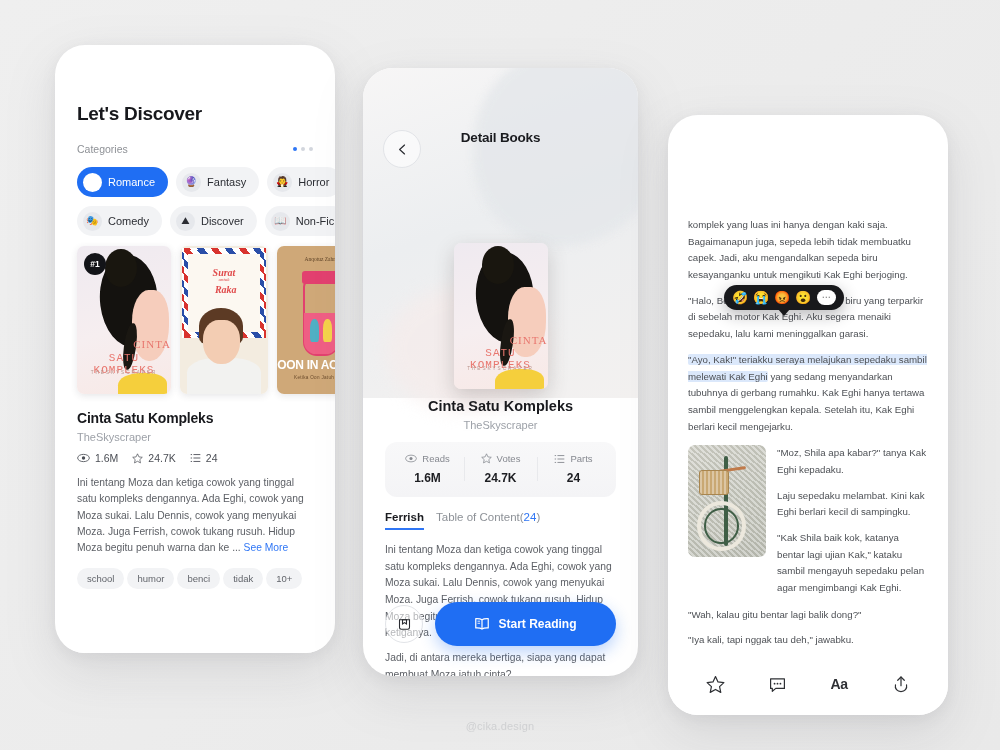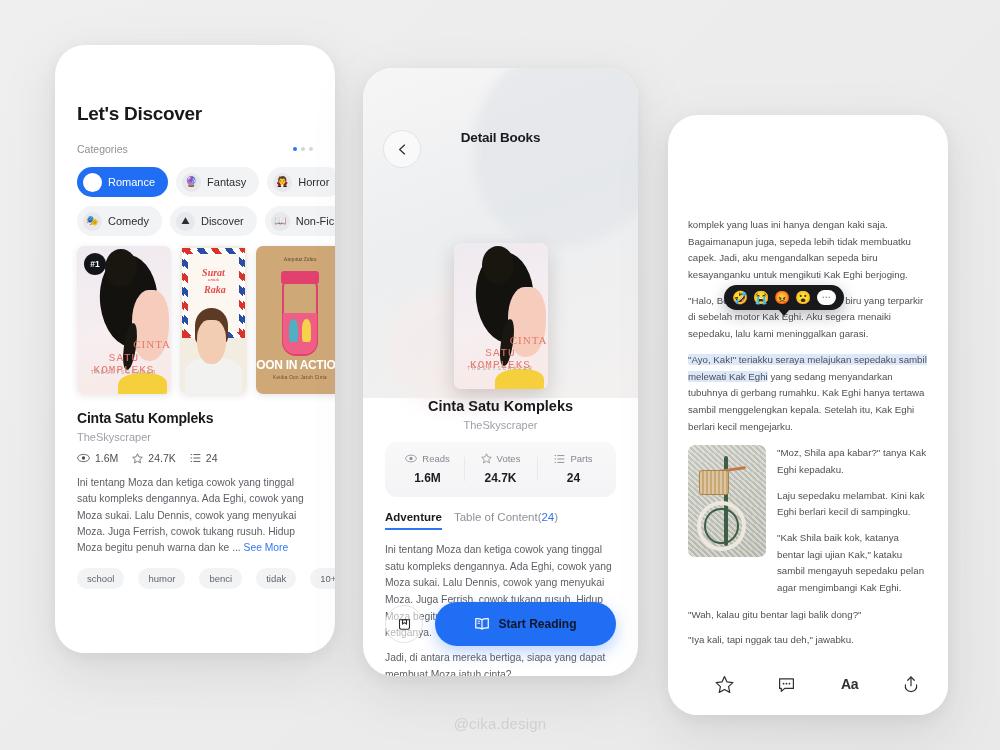--- a/index.html
+++ b/index.html
@@ -62,21 +62,21 @@
   }
   .chip.active .chip-ic { background: #fff; }
 
   
   .covers { display: flex; gap: 9px; margin-top: 10px; }
   .cover {
     position: relative; width: 94px; height: 148px;
     border-radius: 7px; overflow: hidden; flex: none;
     box-shadow: 0 2px 7px rgba(60,60,70,.12);
   }
-  .cover.c2 { width: 67px; }
+  .cover.c2 { width: 88px; }
   .cover.c3 { width: 88px; }
   .badge1 {
     position: absolute; left: 7px; top: 7px; z-index: 4;
     width: 22px; height: 22px; border-radius: 50%;
     background: #131418; color: #fff; font-size: 8.5px;
     font-weight: bold; display: flex; align-items: center; justify-content: center;
   }
   
   .art1 { position: absolute; inset: 0; background: linear-gradient(165deg,#efeaf0 0%,#f6eef0 55%,#f8e9e6 100%); }
   .art1 .hair {
@@ -182,21 +182,21 @@
     position: absolute; left: 0; right: 0; top: 87%; text-align: center;
     color: #6b4b2c; font-size: 4.6px; letter-spacing: .3px;
   }
 
   .bk-title { font-size: 14px; font-weight: bold; color: #17181c; margin-top: 16px; letter-spacing: -.2px; }
   .bk-author { font-size: 11px; color: #9da1a8; margin-top: 5px; }
   .bk-stats { display: flex; align-items: center; gap: 14px; margin-top: 9px; }
   .bk-stat { display: flex; align-items: center; gap: 5px; font-size: 10.5px; color: #4b4e55; }
   .bk-desc { font-size: 10.3px; line-height: 1.58; color: #5d6066; margin-top: 11px; }
   .more { color: #2f76f5; }
-  .taglist { display: flex; gap: 14px; margin-top: 12px; flex-wrap: nowrap; }
+  .taglist { display: flex; gap: 3px; margin-top: 12px; flex-wrap: nowrap; }
   .tag {
     background: #f2f3f5; border-radius: 12px; padding: 5px 10px;
     font-size: 9.5px; color: #62656b; white-space: nowrap;
   }
   .navbar {
     position: absolute; left: 0; right: 0; bottom: 0; height: 66px;
     background: #fff; display: flex; align-items: center;
     justify-content: space-around; padding: 0 14px;
   }
 
@@ -256,21 +256,21 @@
   .tab.active { color: #1a1b1f; font-weight: bold; border-bottom: 2px solid #2f76f5; }
   .toc-num { color: #2f76f5; }
   .p2-syn { font-size: 10.3px; line-height: 1.62; color: #5d6066; margin-top: 12px; }
   .p2-syn p + p { margin-top: 8px; }
   .p2-actions {
     position: absolute; left: 22px; right: 22px; bottom: 30px;
     display: flex; align-items: center; gap: 12px;
   }
   .startbtn {
     flex: 1; height: 44px; border-radius: 24px; background: #1f6ef3;
-    color: #0f172a; font-size: 12px; font-weight: bold;
+    color: #ffffff; font-size: 12px; font-weight: bold;
     display: flex; align-items: center; justify-content: center; gap: 8px;
     box-shadow: 0 6px 16px rgba(31,110,243,.30);
   }
 
   
   .p3-head {
     position: absolute; left: 0; right: 0; top: 0; height: 98px;
     background: linear-gradient(180deg,#f2f3f4 0%,#fbfbfb 70%,#fff 100%);
     z-index: 6;
   }
@@ -339,26 +339,26 @@
   .bk-bar {
     position: absolute; left: 40%; top: 20%; width: 34%; height: 3px;
     background: #c07a4a; border-radius: 2px; transform: rotate(-8deg);
   }
   .rd-col { flex: 1; }
   .p3-toolbar {
     position: absolute; left: 0; right: 0; bottom: 0; height: 62px;
     background: #fff; display: flex; align-items: center; justify-content: space-around;
     padding: 0 16px; z-index: 7;
   }
-  .tbbtn { width: 38px; height: 38px; display: flex; align-items: center; justify-content: flex-end; }
+  .tbbtn { width: 38px; height: 38px; display: flex; align-items: center; justify-content: center; }
   .aa { font-size: 14px; color: #2e3034; font-weight: bold; letter-spacing: -.5px; }
 
   .watermark {
     position: absolute; left: 0; right: 0; bottom: 18px; text-align: center;
-    font-size: 15px; color: #cfd0d2; letter-spacing: .2px;
+    font-size: 11px; color: #cfd0d2; letter-spacing: .2px;
   }
   svg { display: block; }
 </style>
 </head>
 <body>
 
 <div id="stage">
 
   <div class="phone" id="phone1">
     <div class="scroll-col">
@@ -566,21 +566,21 @@
                   </g>
                 </svg>
             </span>
             <span>Parts</span>
           </div>
           <div class="statval">24</div>
         </div>
       </div>
 
       <div class="tabs">
-        <div class="tab active">Adventure</div>
+        <div class="tab active">Ferrish</div>
         <div class="tab"><span>Table of Content(</span><span class="toc-num">24</span><span>)</span></div>
       </div>
 
       <div class="p2-syn">
         <p>Ini tentang Moza dan ketiga cowok yang tinggal satu kompleks dengannya. Ada Eghi, cowok yang Moza sukai. Lalu Dennis, cowok yang menyukai Moza. Juga Ferrish, cowok tukang rusuh. Hidup Moza begitu penuh warna dan kesialan karena ketiganya.</p>
         <p>Jadi, di antara mereka bertiga, siapa yang dapat membuat Moza jatuh cinta?</p>
       </div>
 
     </div>
 

